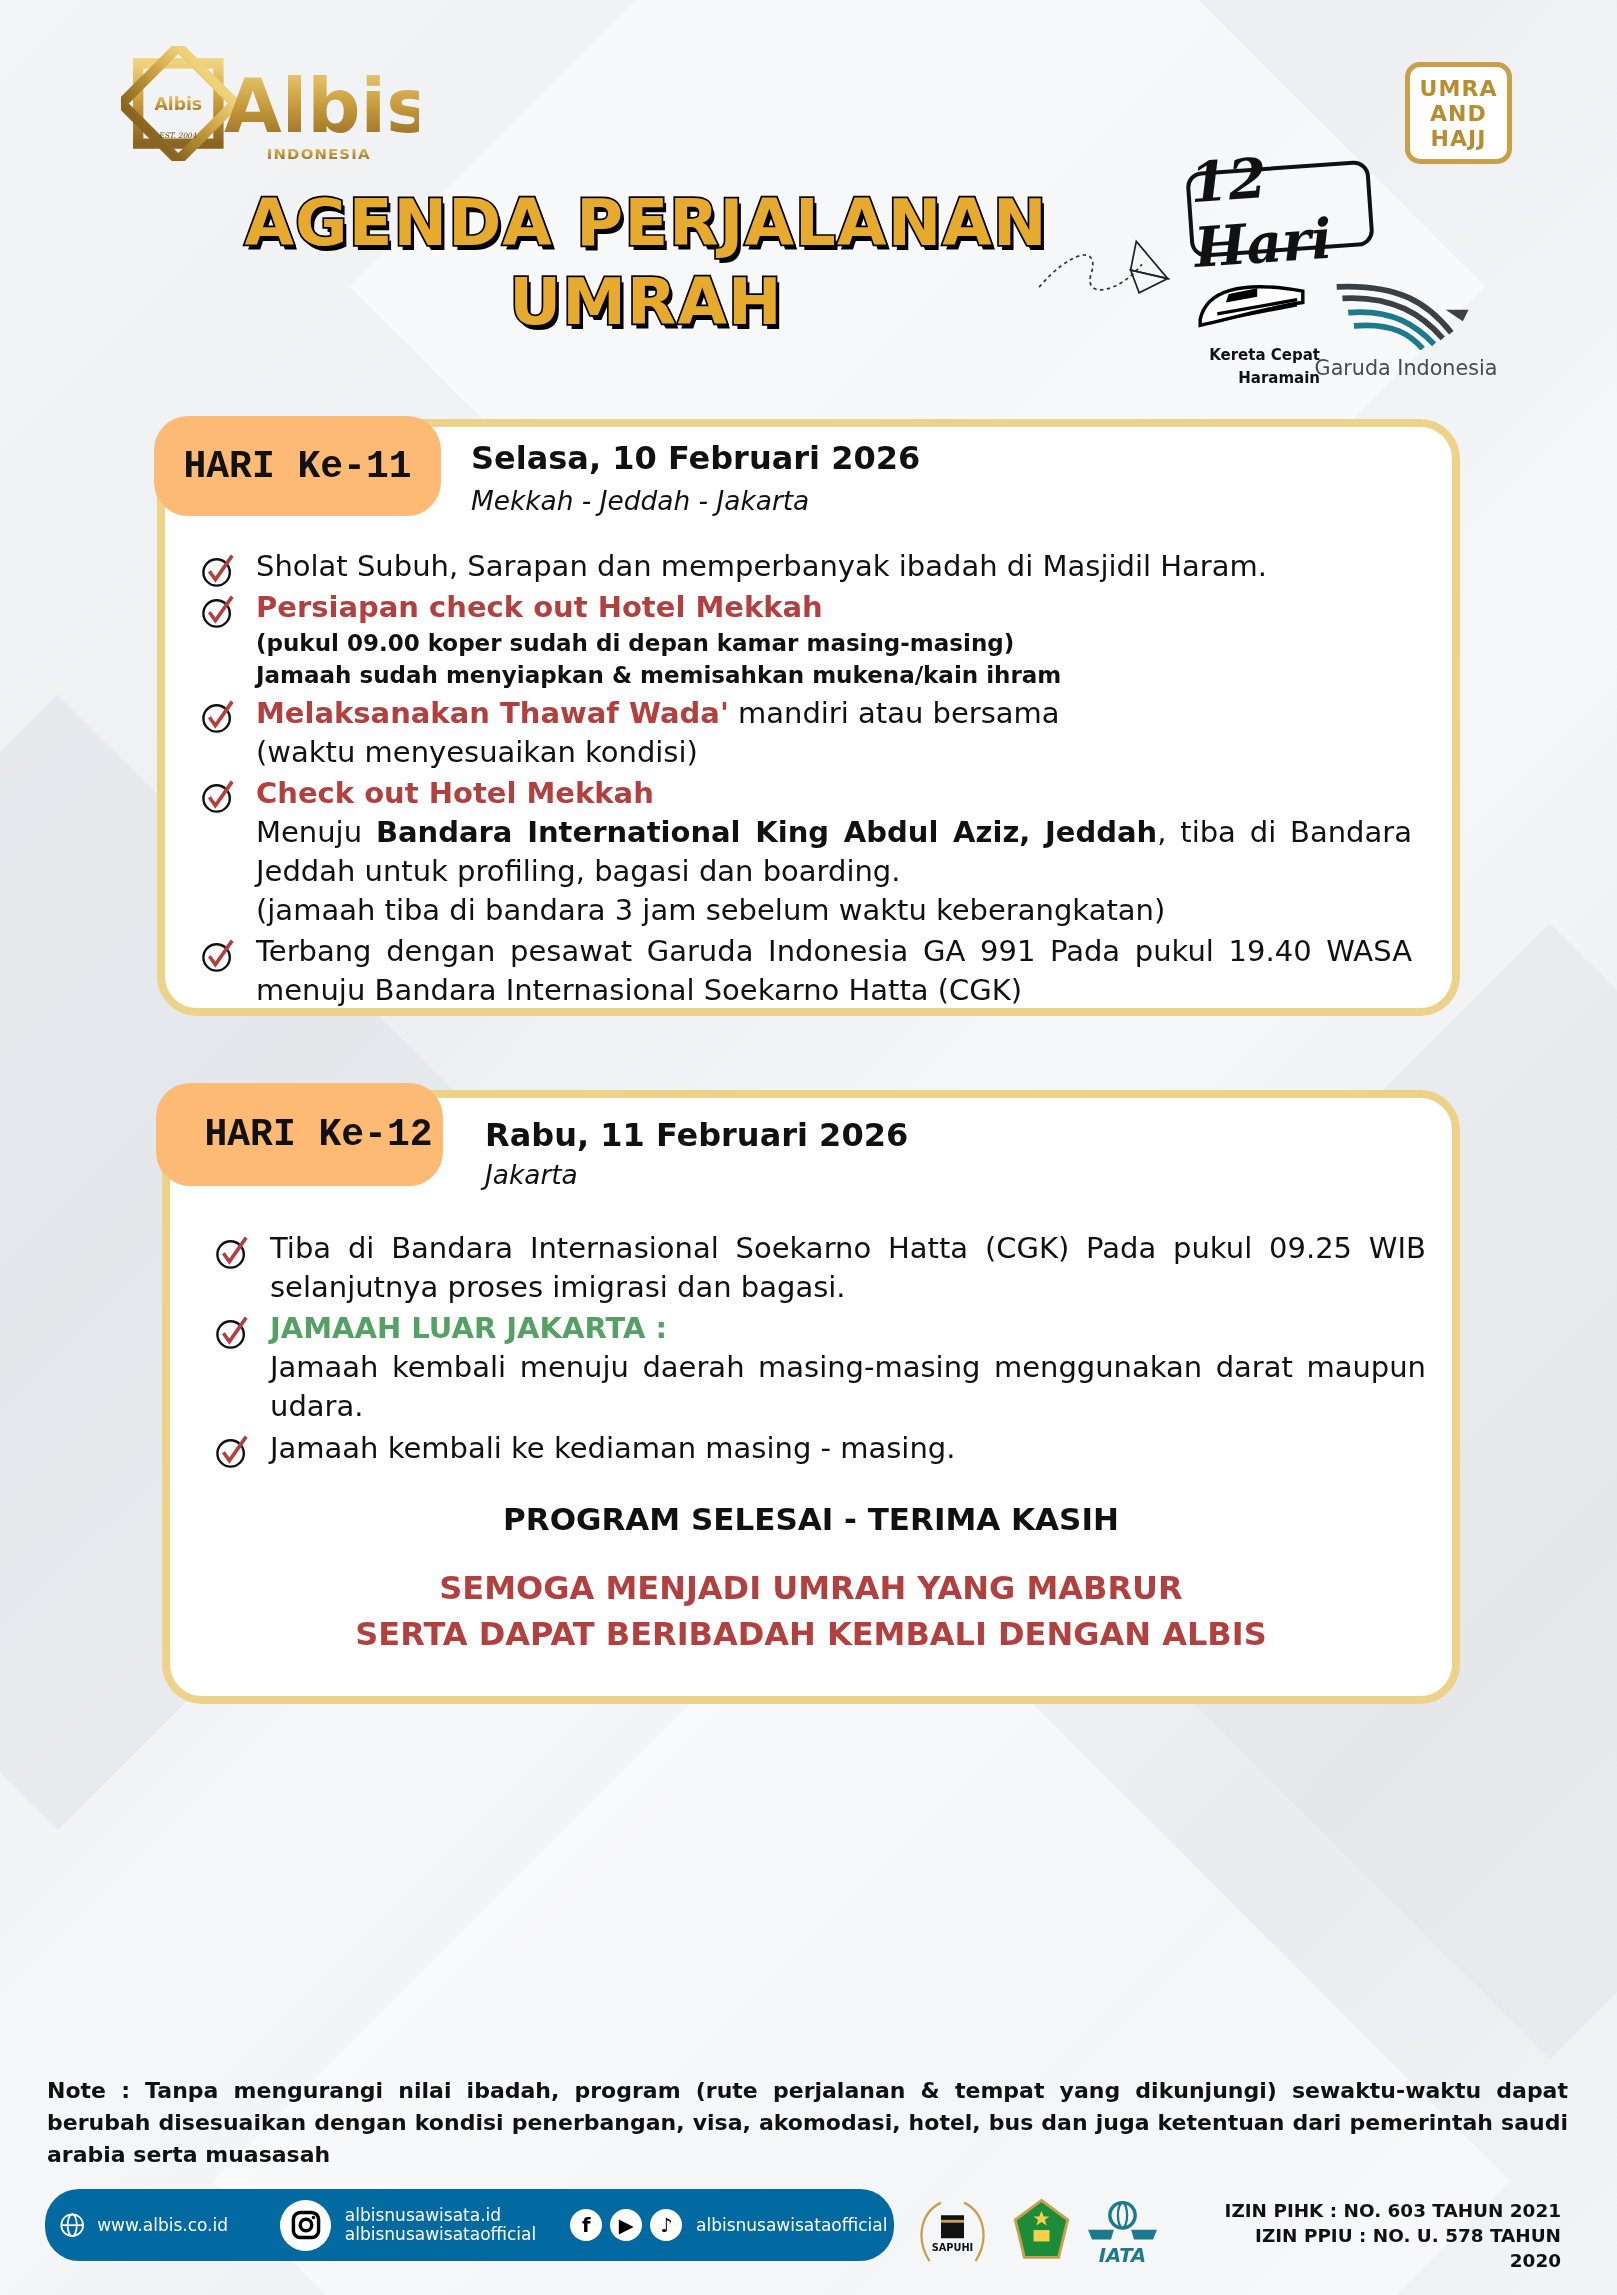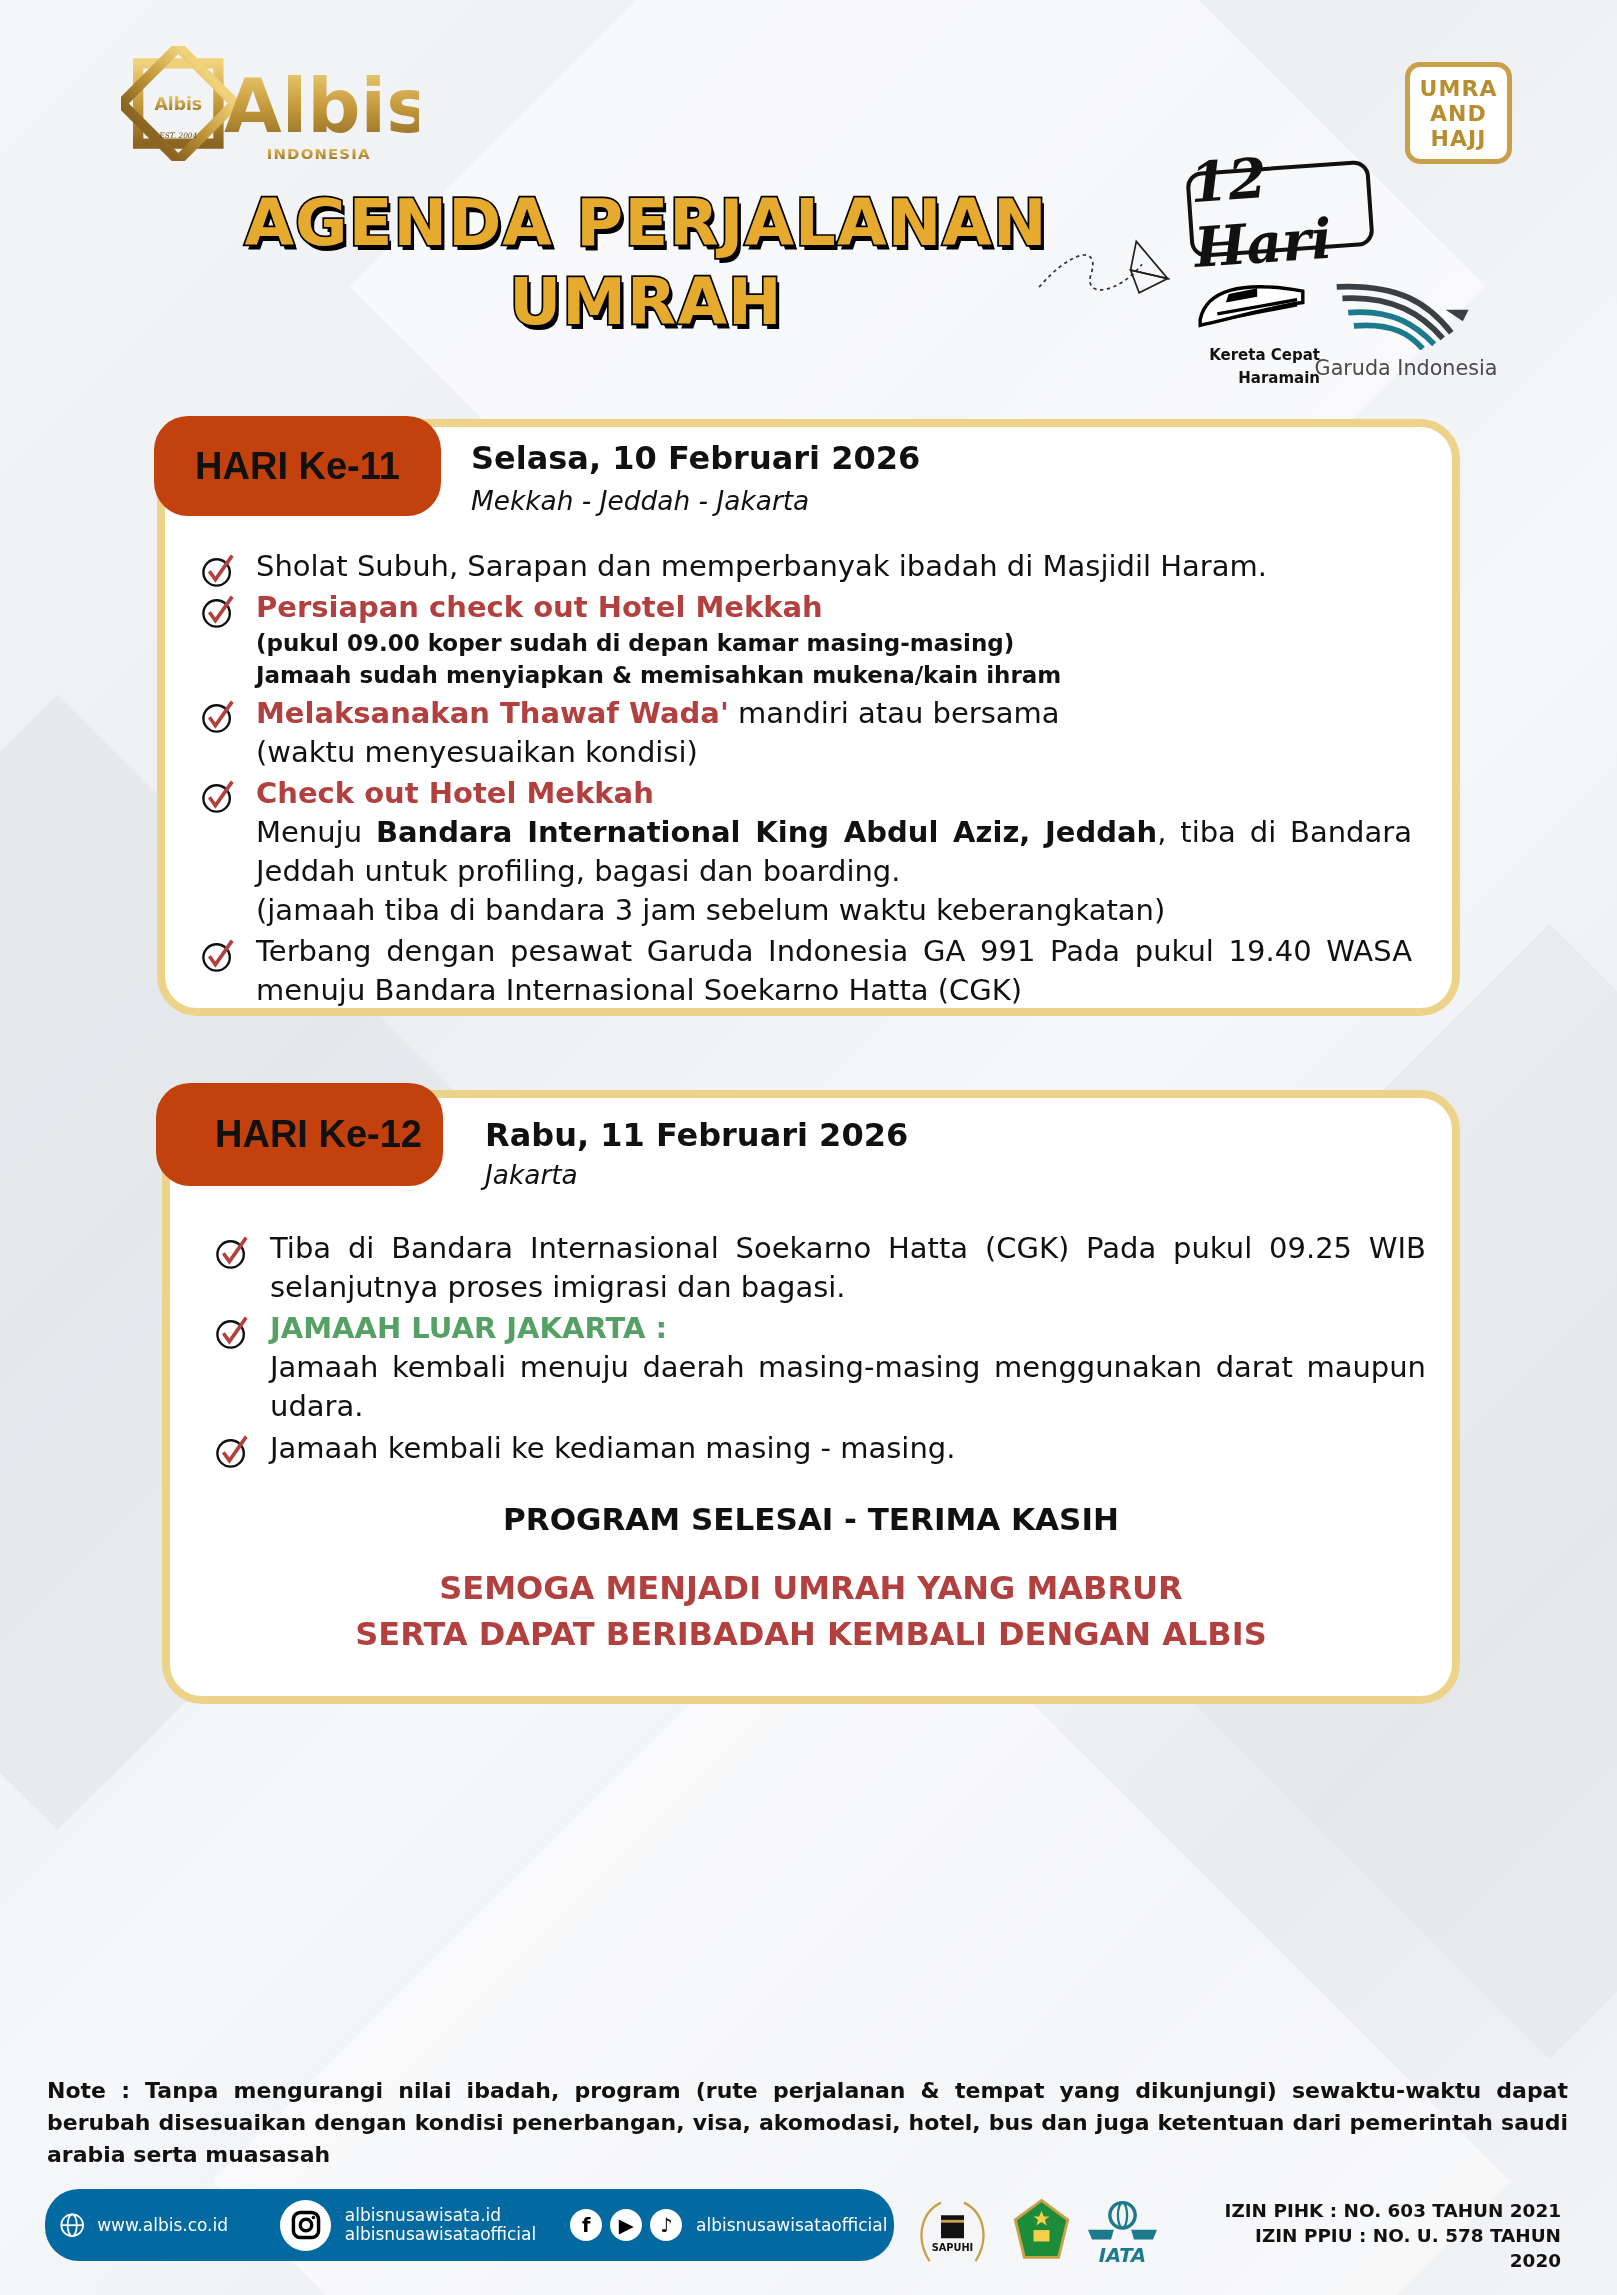--- a/index.html
+++ b/index.html
@@ -33,22 +33,22 @@
   .train-label { position: absolute; left: 1182px; top: 344px; width: 138px; text-align: right;
     font-family: "DejaVu Sans", sans-serif; font-weight: bold; font-size: 15px; line-height: 23px; color: #111; }
   .garuda { position: absolute; left: 1331px; top: 281px; width: 149px; height: 69px; }
   .garuda-label { position: absolute; left: 1314px; top: 356px; width: 184px; text-align: center;
     font-family: "DejaVu Sans", sans-serif; font-size: 20.7px; color: #4a4a4a; }
 
   
   .card { position: absolute; background: #fff; border: 8px solid #edd38a; border-radius: 40px; }
   .card1 { left: 157px; top: 419px; width: 1303px; height: 597px; }
   .card2 { left: 162px; top: 1090px; width: 1298px; height: 614px; }
-  .day-tab { position: absolute; background: #c2410c; border-radius: 34px; display: flex; align-items: center; justify-content: center;
-    font-family: Liberation Sans, sans-serif; font-weight: bold; font-size: 38px; color: #111; }
+  .day-tab { position: absolute; background: #fdba74; border-radius: 34px; display: flex; align-items: center; justify-content: center;
+    font-family: Liberation Mono, monospace; font-weight: bold; font-size: 38px; color: #111; }
   .tab1 { left: 154px; top: 416px; width: 287px; height: 100px; }
   .tab2 { left: 156px; top: 1083px; width: 287px; height: 103px; padding-left: 38px; }
   .day-date { position: absolute; font-family: "DejaVu Sans", sans-serif; font-weight: bold; font-size: 32px; color: #111; }
   .day-route { position: absolute; font-family: "DejaVu Sans", sans-serif; font-style: italic; font-size: 26.4px; color: #111; }
 
   .items { position: absolute; font-family: "DejaVu Sans", sans-serif; font-size: 29px; line-height: 39px; color: #111; margin-top: 10px; }
   .item { position: relative; padding-left: 55px; text-align: justify; }
   .item + .item { margin-top: 2.3px; }
   .check { position: absolute; left: 0; top: 4.6px; width: 36px; height: 36px; }
   .red { color: #b1403f; font-weight: bold; }

